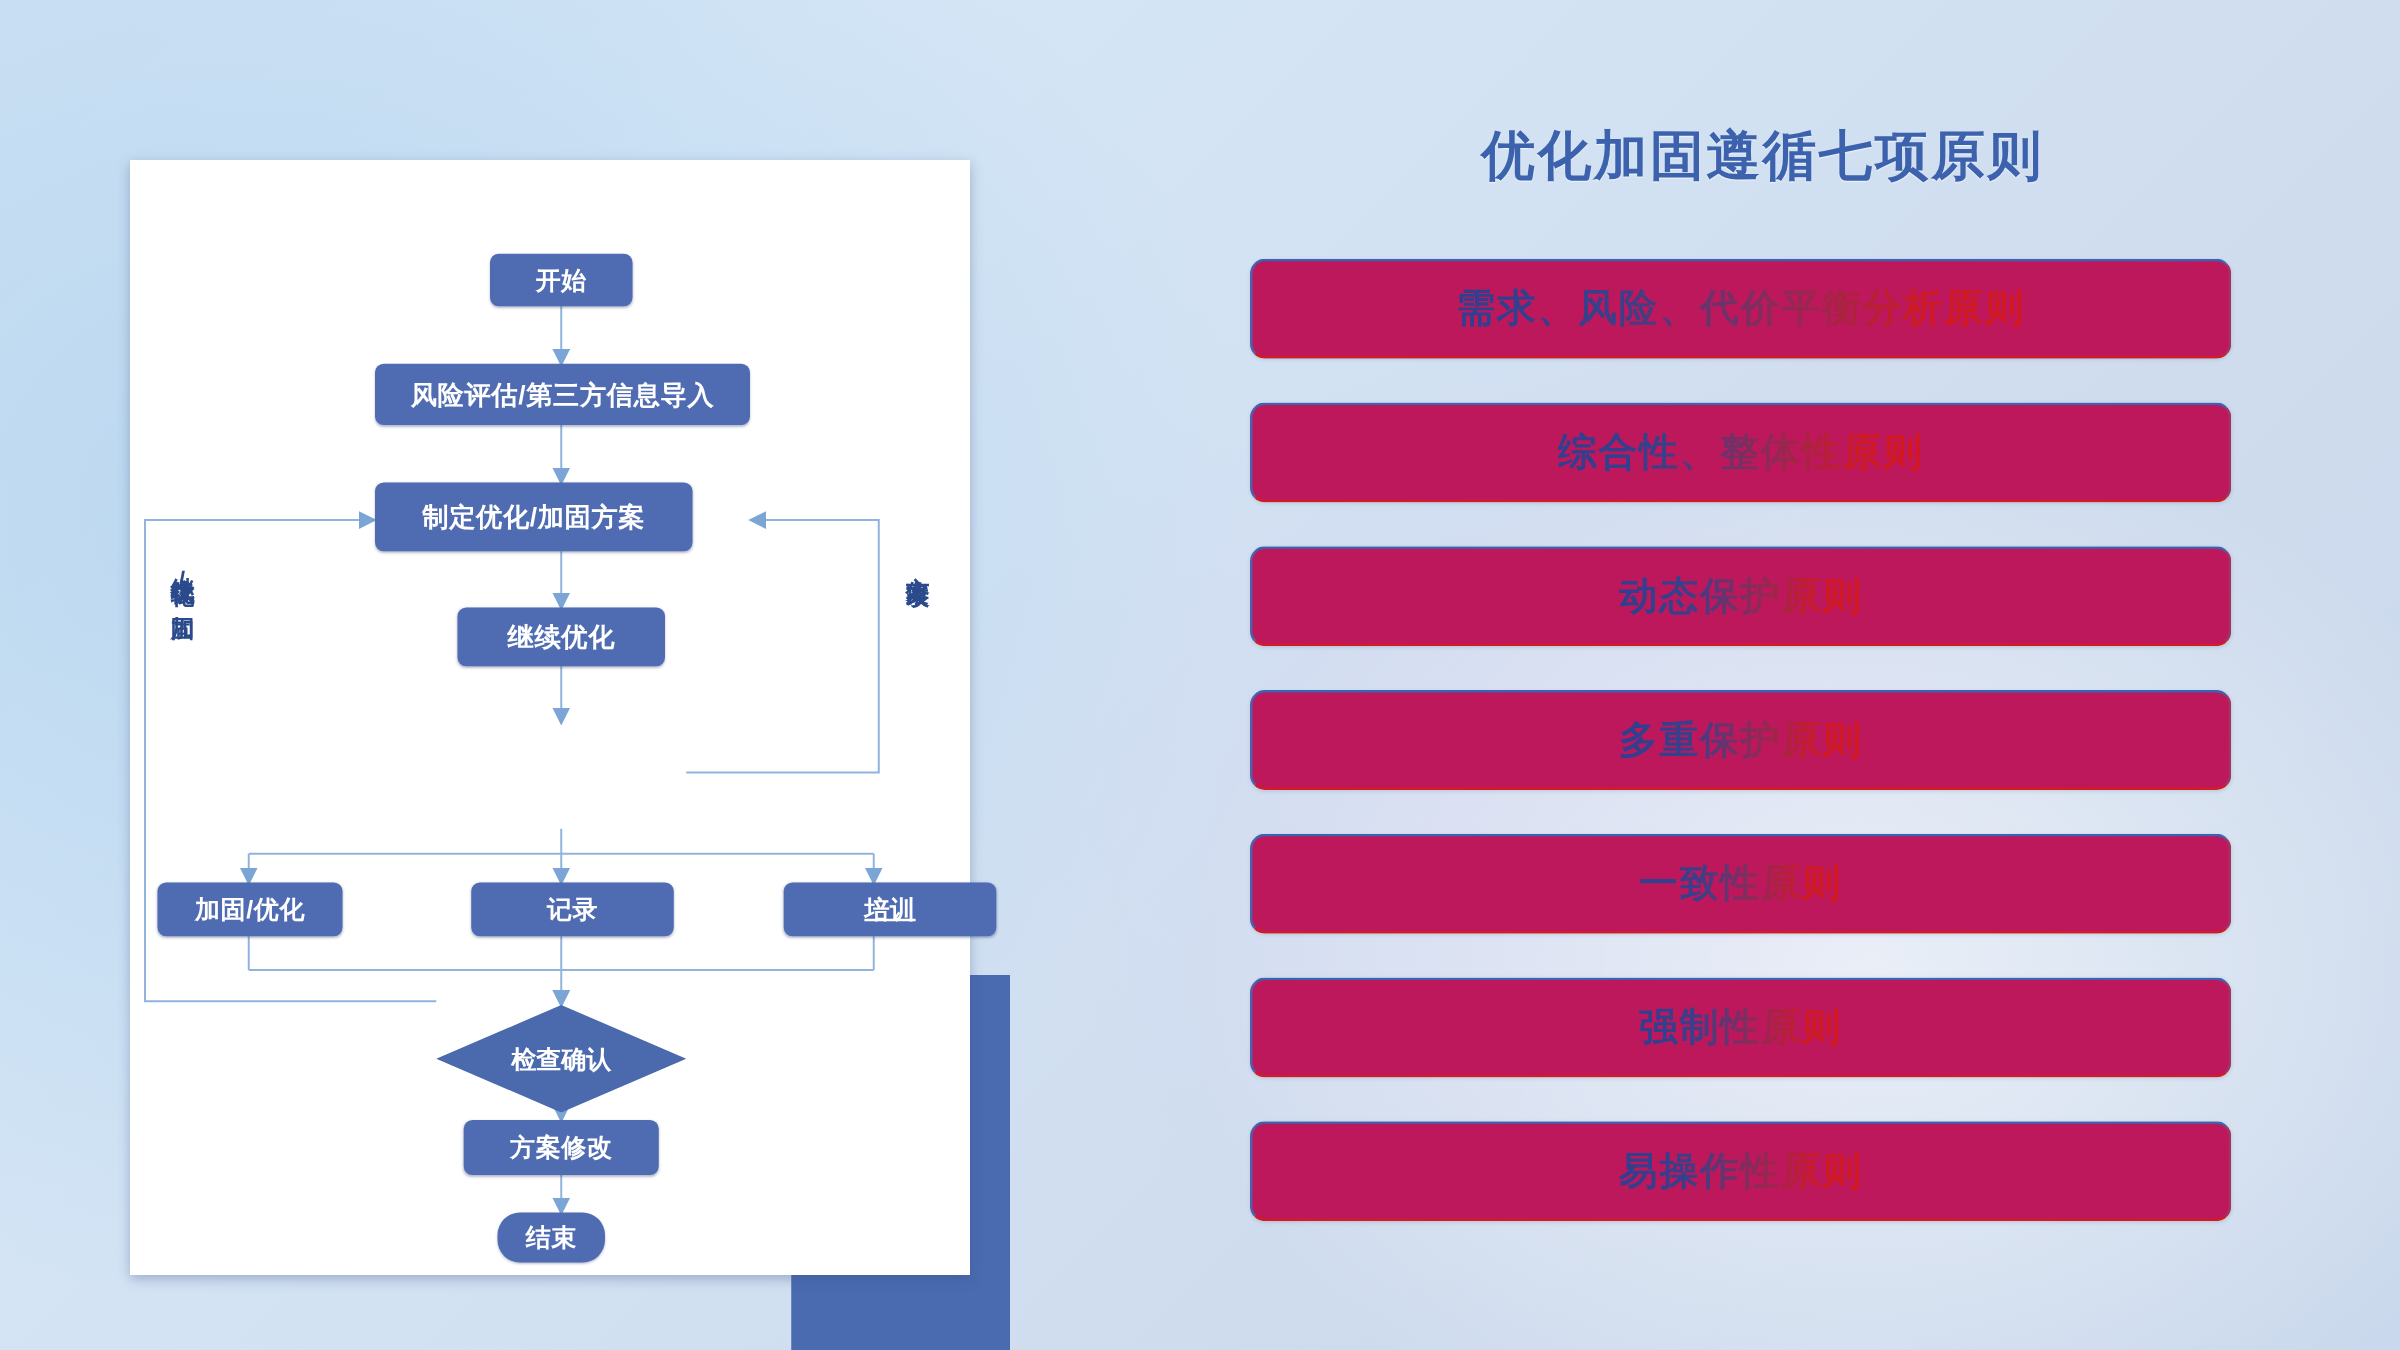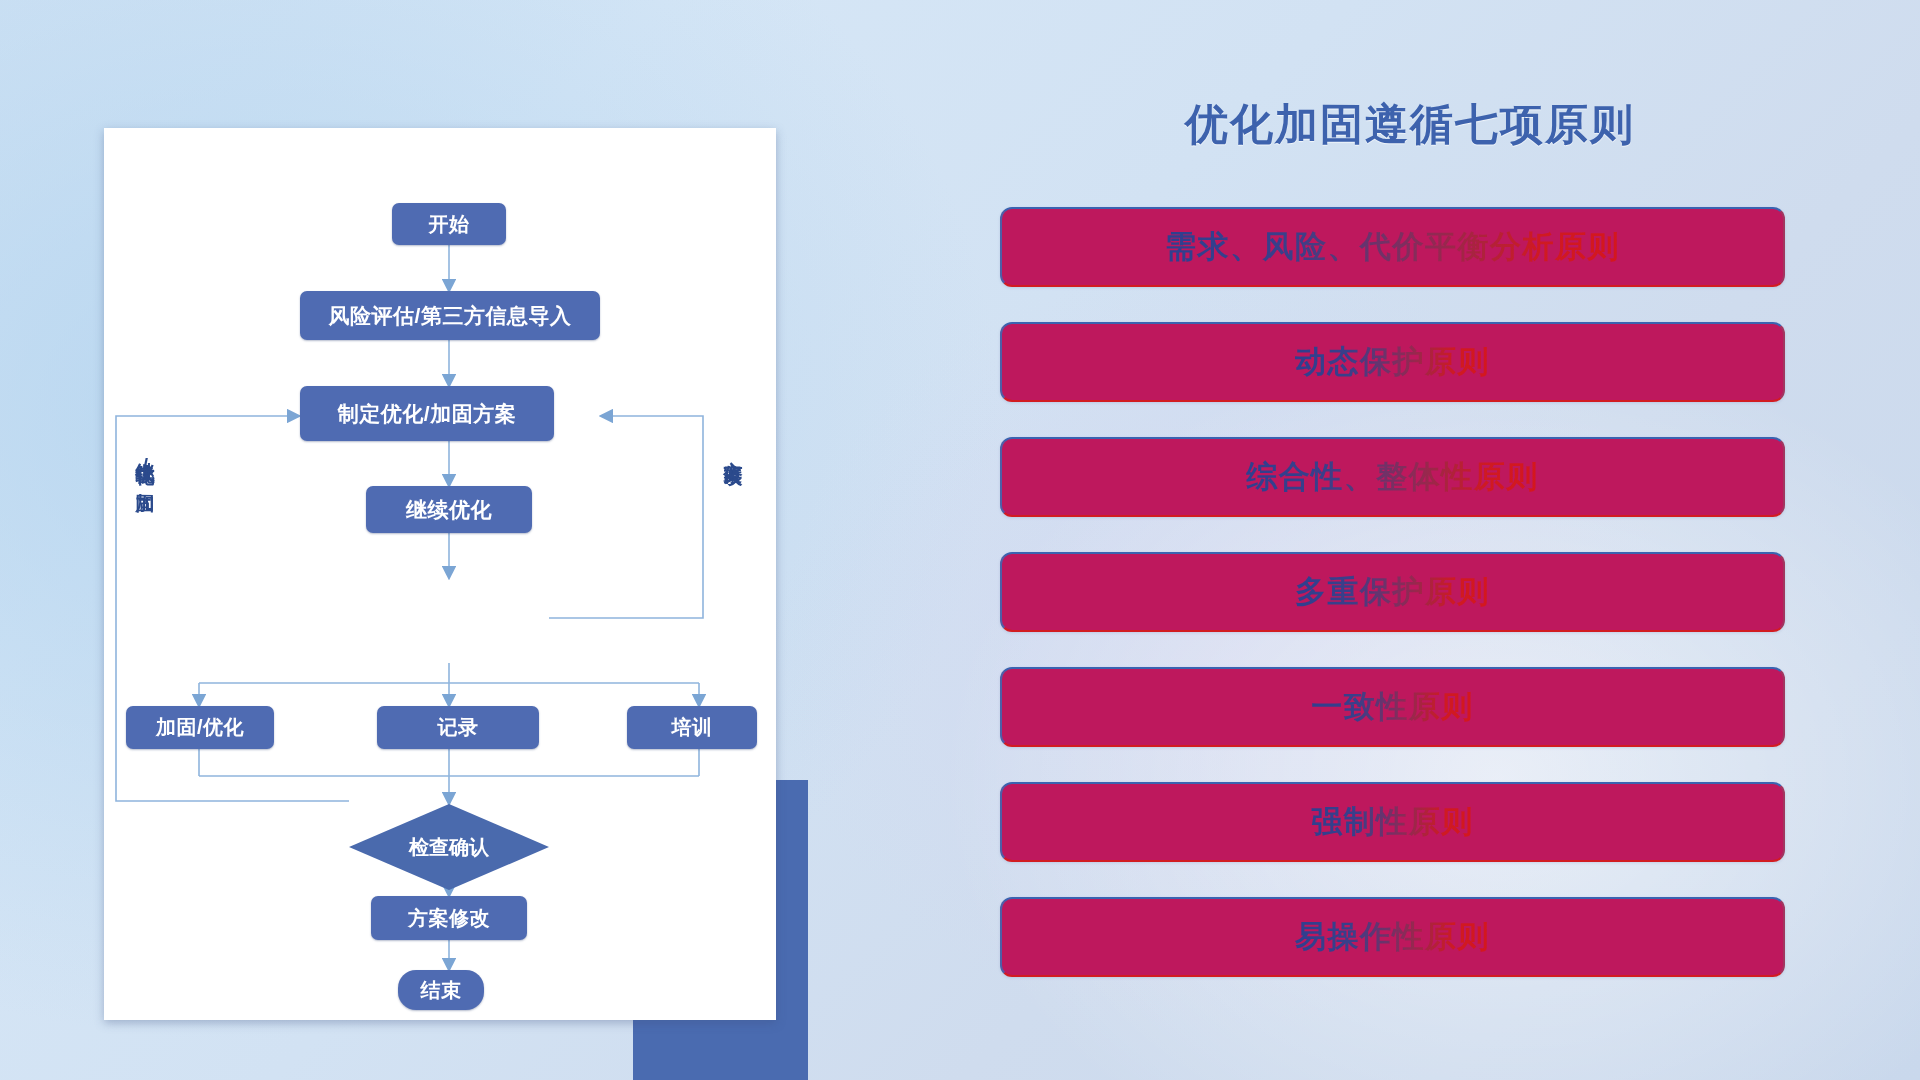--- a/index.html
+++ b/index.html
@@ -135,21 +135,21 @@
 
 
     <div class="fnode" style="left:22px;top:578px;width:148px;height:43px;font-size:20px;">
       <span>加固/优化</span>
     </div>
 
     <div class="fnode" style="left:273px;top:578px;width:162px;height:43px;font-size:20px;">
       <span>记录</span>
     </div>
 
-    <div class="fnode" style="left:523px;top:578px;width:130px;height:43px;font-size:20px;">
+    <div class="fnode" style="left:523px;top:578px;width:170px;height:43px;font-size:20px;text-decoration:underline;">
       <span>培训</span>
     </div>
 
     <div class="fdiamond" style="left:245px;top:676px;width:200px;height:86px;font-size:20px;">
       <span class="fdia-bg"></span>
       <span class="fdia-txt">检查确认</span>
     </div>
 
     <div class="fnode" style="left:267px;top:768px;width:156px;height:44px;font-size:20px;">
       <span>方案修改</span>
@@ -174,25 +174,25 @@
 
   <div id="principles-title">优化加固遵循七项原则</div>
 
   <div id="principles-list">
 
     <div class="pcard">
       <span class="pcard-text">需求、风险、代价平衡分析原则</span>
     </div>
 
     <div class="pcard">
+      <span class="pcard-text">综合性、整体性原则</span>
+    </div>
+
+    <div class="pcard">
       <span class="pcard-text">动态保护原则</span>
-    </div>
-
-    <div class="pcard">
-      <span class="pcard-text">综合性、整体性原则</span>
     </div>
 
     <div class="pcard">
       <span class="pcard-text">多重保护原则</span>
     </div>
 
     <div class="pcard">
       <span class="pcard-text">一致性原则</span>
     </div>
 

